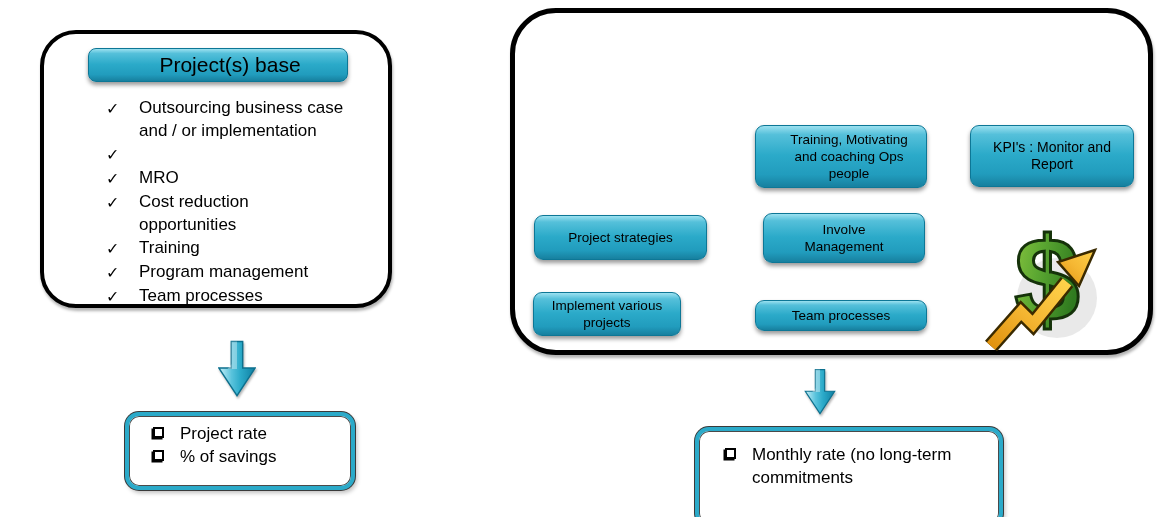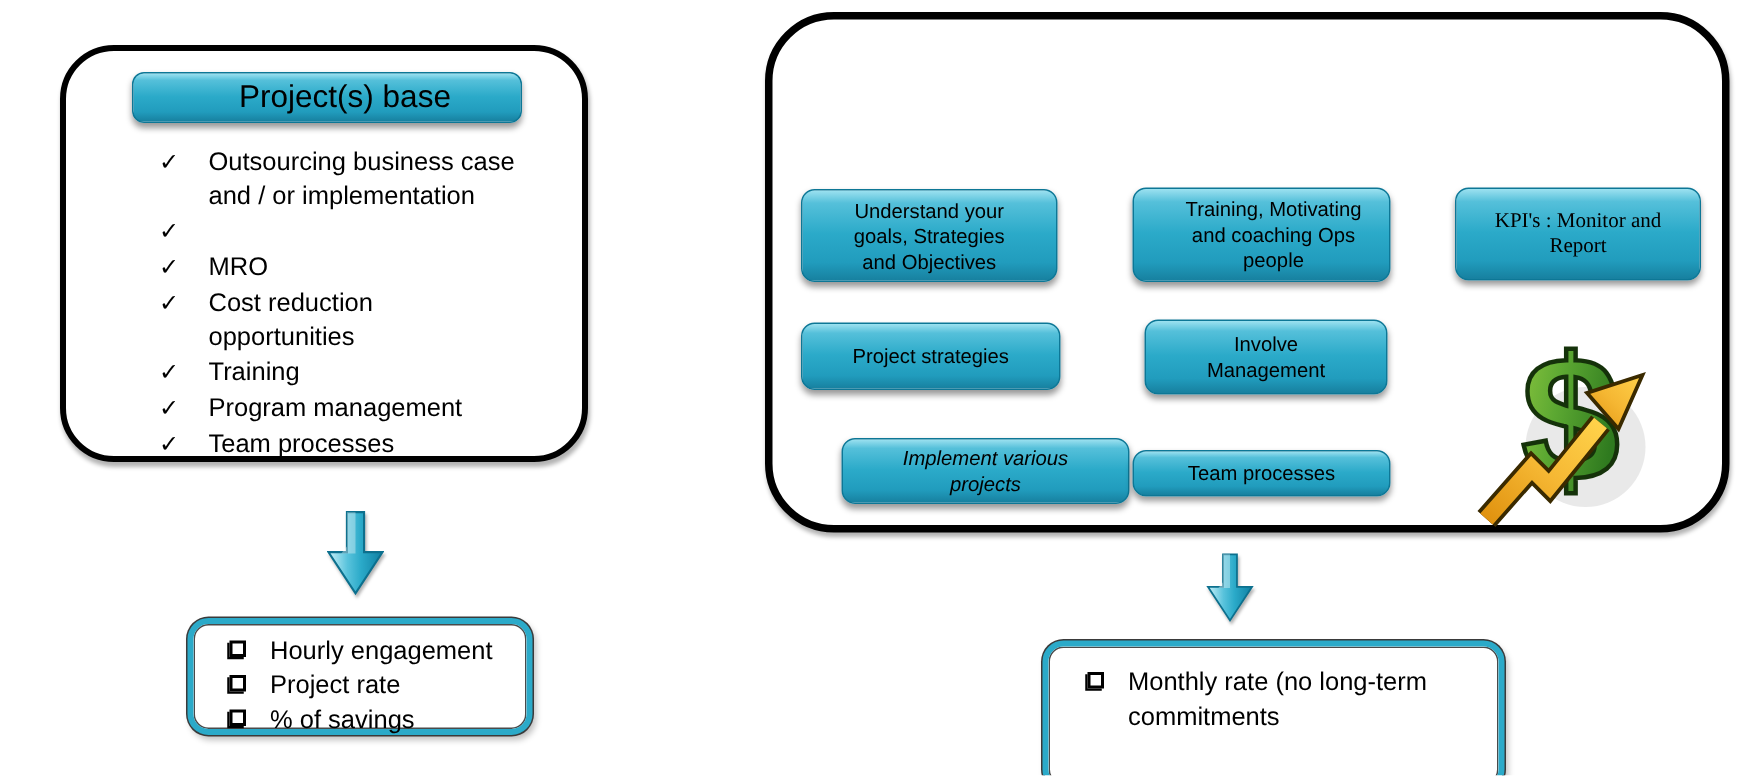--- a/index.html
+++ b/index.html
@@ -29,24 +29,24 @@
   .check-row { display:flex; align-items:flex-start; }
   .ck { flex:0 0 33px; font-size:16px; padding-top:1px; }
   .itext { white-space:pre-line; }
 
   .sbtn {
     position:absolute; border-radius:9px; font-size:13.5px; line-height:17px;
     white-space:pre-line; padding:2px;
   }
   #btn-understand { left:534px; top:126px; width:171px; height:62px; }
   #btn-training   { left:755px; top:125px; width:172px; height:63px;padding-left:18px; }
-  #btn-kpi        { left:970px; top:125px; width:164px; height:62px; font-size:14px;font-family:Liberation Serif, serif; }
+  #btn-kpi        { left:970px; top:125px; width:164px; height:62px; font-size:14px; }
   #btn-develop    { left:534px; top:215px; width:173px; height:45px; }
   #btn-involve    { left:763px; top:213px; width:162px; height:50px; }
-  #btn-implement  { left:561px; top:292px; width:192px; height:44px;font-style:italic; }
+  #btn-implement  { left:533px; top:292px; width:148px; height:44px; }
   #btn-team       { left:755px; top:300px; width:172px; height:31px; }
 
   .down-arrow { position:absolute; filter:drop-shadow(1px 2px 1px rgba(0,0,0,0.3)); }
   #left-arrow  { left:218px; top:339px; }
   #right-arrow { left:803px; top:368px; }
 
   .outcome {
     position:absolute; background:#fff; border:4px solid #2baac9; border-radius:14px;
     box-shadow:0 0 0 1px #3a3a3a, inset 0 0 0 1px #4a4a4a, 2px 3px 4px rgba(0,0,0,0.25);
   }
@@ -95,23 +95,20 @@
       <span class="itext">Program management</span>
     </div>
     <div class="check-row">
       <span class="ck">✓</span>
       <span class="itext">Team processes</span>
     </div>
   </div>
 
   <div class="big-box" id="right-box"></div>
 
-  <div class="teal sbtn" id="btn-understand">Understand your
-goals, Strategies
-and Objectives</div>
   <div class="teal sbtn" id="btn-training">Training, Motivating
 and coaching Ops
 people</div>
   <div class="teal sbtn" id="btn-kpi">KPI's : Monitor and
 Report</div>
   <div class="teal sbtn" id="btn-develop">Project  strategies</div>
   <div class="teal sbtn" id="btn-involve">Involve
 Management</div>
   <div class="teal sbtn" id="btn-implement">Implement various
 projects</div>
@@ -154,24 +151,20 @@
   <div class="down-arrow" id="right-arrow">
     <svg width="34" height="48" viewBox="0 0 40 62">
       <polygon points="14,2 26,2 26,30 39,30 20,59 1,30 14,30" fill="url(#arrowGrad)" stroke="#0c708e" stroke-width="1.5"></polygon>
       <polygon points="14,2 20,2 20,31 10,31 14,26" fill="#ffffff" opacity="0.35"></polygon>
     </svg>
   </div>
 
   <div class="outcome" id="left-outcome">
     <div class="cb-row">
       <span class="cbox"></span>
-      <span class="itext">Hourly engagement</span>
-    </div>
-    <div class="cb-row">
-      <span class="cbox"></span>
       <span class="itext">Project rate</span>
     </div>
     <div class="cb-row">
       <span class="cbox"></span>
       <span class="itext">% of savings</span>
     </div>
   </div>
 
   <div class="outcome" id="right-outcome">
     <div class="cb-row">

